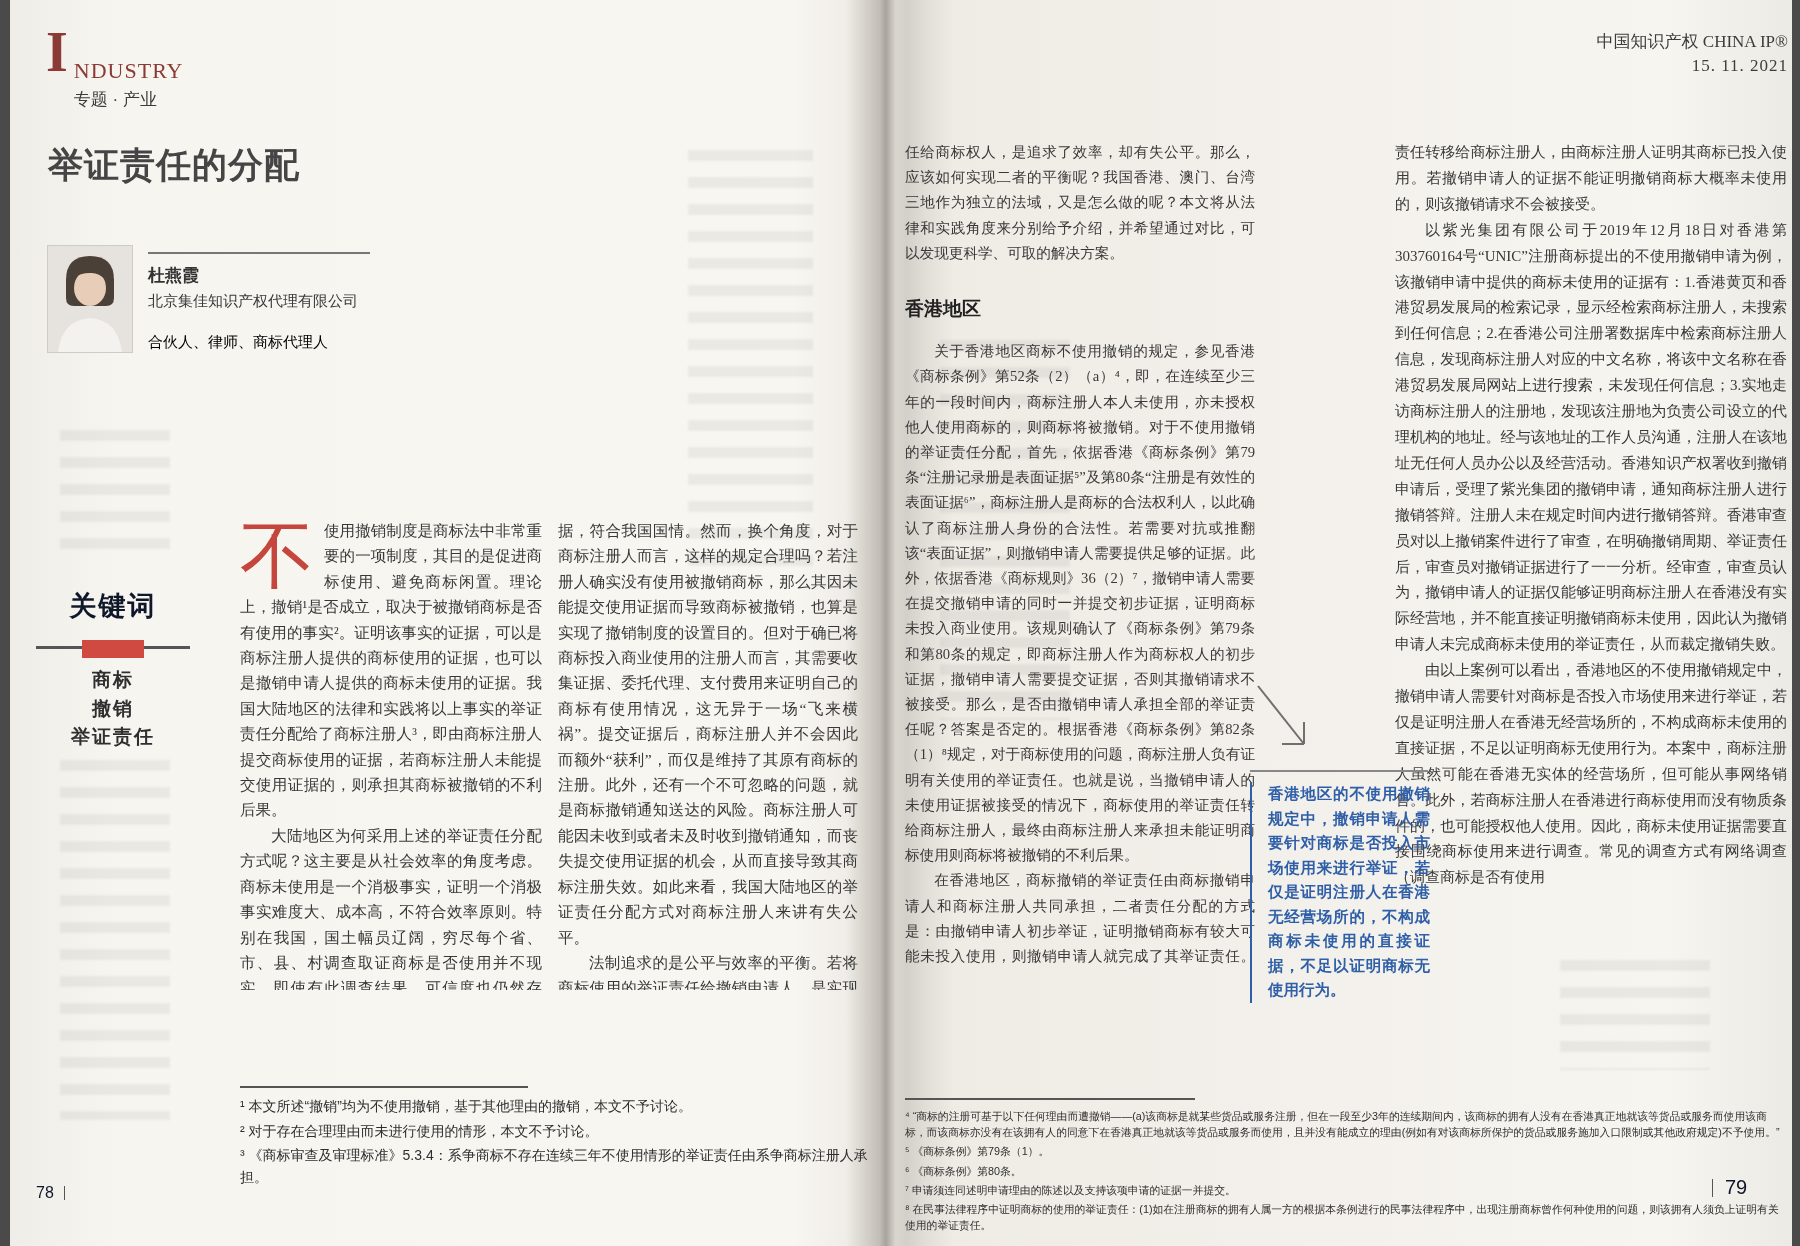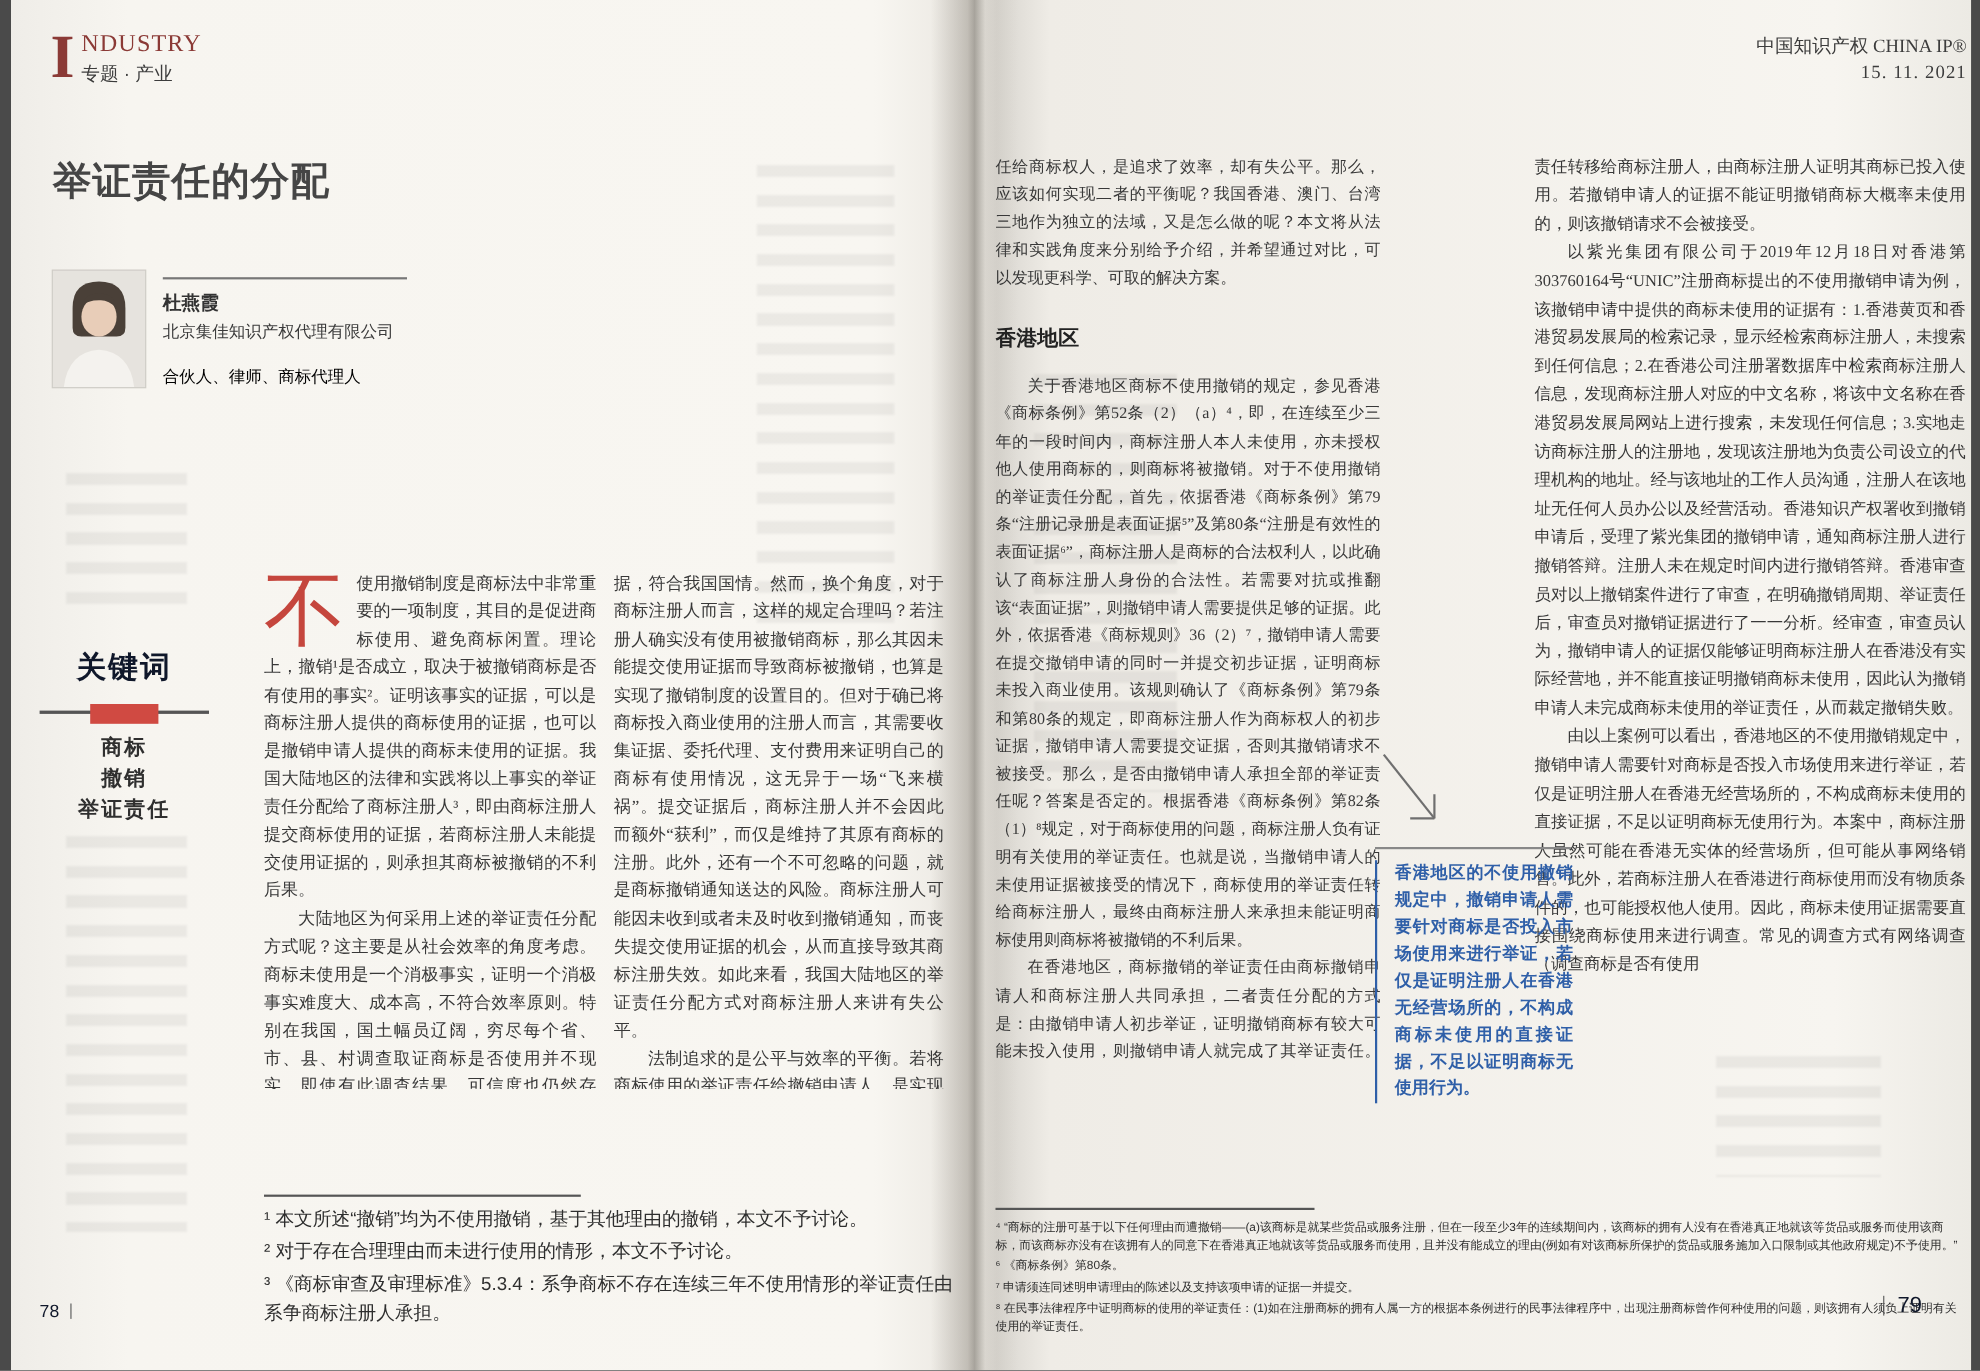--- a/index.html
+++ b/index.html
@@ -10,21 +10,21 @@
   .edge{position:absolute;top:0;height:1246px;background:#4a4a4a;}
   .fold{position:absolute;left:846px;top:0;width:80px;height:1246px;
         background:linear-gradient(to right,rgba(120,110,95,0) 0%,rgba(90,82,70,.28) 42%,rgba(60,55,45,.38) 50%,rgba(120,110,95,.08) 62%,rgba(120,110,95,0) 100%);}
   .bleed{position:absolute;opacity:.07;filter:blur(1.2px);
          background:repeating-linear-gradient(to bottom,#4a4a4a 0 11px,transparent 11px 27px);}
 
   
   .logo{position:absolute;left:46px;top:26px;display:flex;align-items:flex-start;}
   .logo .big-i{font-size:56px;line-height:.95;font-weight:700;color:#8b3a36;font-family:"Liberation Serif",serif;}
   .logo .logo-col{margin-left:6px;}
-  .logo .logo-word{font-size:22px;letter-spacing:1px;color:#8b3a36;font-family:"Liberation Serif",serif;}
+  .logo .logo-word{font-size:22px;letter-spacing:1px;color:#8b3a36;font-family:"Liberation Serif",serif;margin-top:32px;}
   .logo .logo-sub{font-size:17px;color:#3c3c3c;margin-top:4px;font-family:"Liberation Sans","DejaVu Sans",sans-serif;}
   .title{position:absolute;left:48px;top:138px;width:700px;font-family:"Liberation Sans","DejaVu Sans",sans-serif;
          font-weight:700;font-size:35px;line-height:1.53;color:#454545;letter-spacing:1px;}
 
   
   .photo{position:absolute;left:48px;top:246px;width:84px;height:106px;background:#dcd9d4;overflow:hidden;box-shadow:0 0 0 1px #cfccc6;}
   .author-rule{position:absolute;left:148px;top:252px;width:222px;height:2px;background:#777;}
   .author-name{position:absolute;left:148px;top:264px;font-size:17px;font-weight:700;color:#333;
                font-family:"Liberation Sans","DejaVu Sans",sans-serif;}
   .author-co{position:absolute;left:148px;top:292px;font-size:15px;color:#3a3a3a;font-family:"Liberation Sans","DejaVu Sans",sans-serif;}
@@ -51,21 +51,21 @@
   .pq-hr{position:absolute;left:1250px;top:770px;width:178px;height:1.6px;background:#888;}
   .pullquote{position:absolute;left:1250px;top:782px;width:162px;border-left:2.5px solid #2f5fa8;padding-left:16px;
              font-family:"Liberation Sans","DejaVu Sans",sans-serif;font-weight:700;color:#2f5fa8;
              font-size:15.5px;line-height:24.5px;text-align:justify;}
   .arrow{position:absolute;left:1252px;top:682px;}
 
   
   .fn-rule{position:absolute;height:2px;background:#555;}
   .fnotes{position:absolute;font-family:"Liberation Sans","DejaVu Sans",sans-serif;color:#2e2e2e;}
   .fnotes div{margin:0 0 3px 0;}
-  .fn-left{font-size:17px;line-height:1.55;}
+  .fn-left{font-size:14px;line-height:1.55;}
   .fn-right{font-size:10.8px;line-height:1.5;}
 
   
   .brand{position:absolute;left:1360px;top:30px;width:428px;text-align:right;font-size:17px;color:#3c3c3c;}
   .brand-date{position:absolute;left:1360px;top:56px;width:428px;text-align:right;font-size:17px;color:#3c3c3c;letter-spacing:1px;}
   .pageno{position:absolute;font-size:16px;color:#0f172a;font-family:"Liberation Sans","DejaVu Sans",sans-serif;}
   .pageno .bar{display:inline-block;width:1px;height:14px;background:#555;vertical-align:middle;margin:0 0 2px 10px;}
   .pageno-r{font-size:20px;}
   .pageno-r .bar{margin:0 12px 2px 0;height:18px;}
 </style>
@@ -162,19 +162,20 @@
       <line x1="52" y1="62" x2="52" y2="40" stroke="#6f6f6f" stroke-width="2"></line>
       <line x1="52" y1="62" x2="30" y2="62" stroke="#6f6f6f" stroke-width="2"></line>
     </svg>
   </div>
   <div class="pq-hr"></div>
   <div class="pullquote">香港地区的不使用撤销规定中，撤销申请人需要针对商标是否投入市场使用来进行举证，若仅是证明注册人在香港无经营场所的，不构成商标未使用的直接证据，不足以证明商标无使用行为。</div>
 
   <div class="fn-rule" style="left:905px;top:1098px;width:290px;"></div>
   <div class="fnotes fn-right" style="left:905px;top:1108px;width:882px;">
     <div>⁴ “商标的注册可基于以下任何理由而遭撤销——(a)该商标是就某些货品或服务注册，但在一段至少3年的连续期间内，该商标的拥有人没有在香港真正地就该等货品或服务而使用该商标，而该商标亦没有在该拥有人的同意下在香港真正地就该等货品或服务而使用，且并没有能成立的理由(例如有对该商标所保护的货品或服务施加入口限制或其他政府规定)不予使用。”</div>
+    <div>⁵ 《商标条例》第79条（1）。</div>
     <div>⁶ 《商标条例》第80条。</div>
     <div>⁷ 申请须连同述明申请理由的陈述以及支持该项申请的证据一并提交。</div>
     <div>⁸ 在民事法律程序中证明商标的使用的举证责任：(1)如在注册商标的拥有人属一方的根据本条例进行的民事法律程序中，出现注册商标曾作何种使用的问题，则该拥有人须负上证明有关使用的举证责任。</div>
   </div>
 
   <div class="pageno pageno-r" style="left:1712px;top:1176px;"><span class="bar"></span><span>79</span></div>
 </div>
 
 </body></html>

